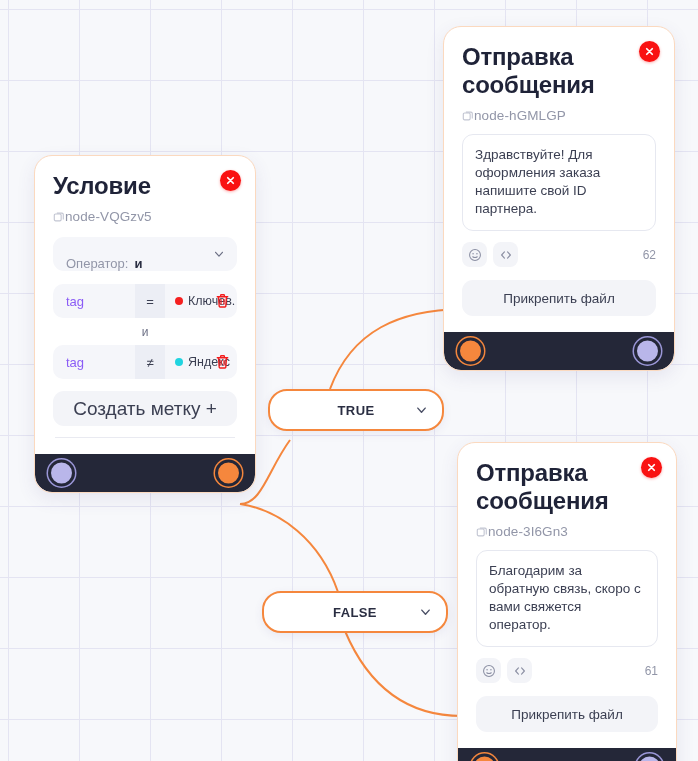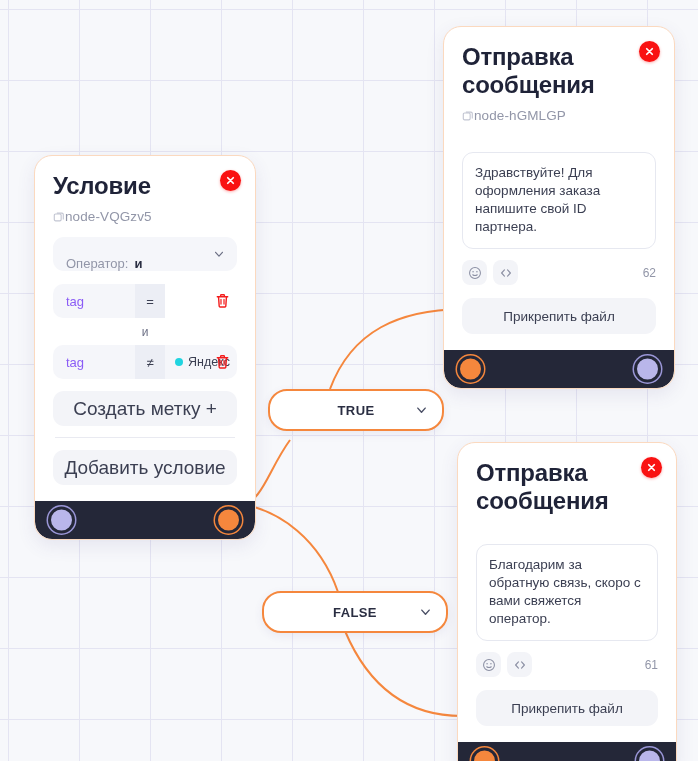--- a/index.html
+++ b/index.html
@@ -130,21 +130,21 @@
   .port-right-orange {
     right: 16px;
     left: auto;
     background: #f5873d;
     border: 2px solid #f5873d;
     box-shadow: 0 0 0 3px #242738, 0 0 0 4.5px #f5873d;
   }
 
   
   .msg-box {
-    margin-top: 29px;
+    margin-top: 11px;
     border: 1px solid #e6e8f0;
     border-radius: 11px;
     padding: 11px 12px 12px 12px;
     font-size: 13.5px;
     line-height: 1.34;
     color: #3b3f52;
     min-height: 62px;
   }
   .msg-tools {
     display: flex;
@@ -393,20 +393,24 @@
         <span class="operator-label">Оператор:</span>
         <span class="operator-value">и</span>
         <svg class="chev" width="12" height="12" viewBox="0 0 14 14">
           <path d="M3 5 L7 9.5 L11 5" fill="none" stroke="currentColor" stroke-width="1.4" stroke-linecap="round" stroke-linejoin="round"></path>
         </svg>
       </div>
 
       <div class="cond-row">
         <div class="cond-field">tag</div>
         <div class="cond-op">=</div>
+        <div class="cond-val">
+          <span class="dot" style="background:#f52020"></span>
+          <span>Ключев.</span>
+        </div>
         <svg class="trash" width="17" height="17" viewBox="0 0 18 18">
           <path d="M3.5 4.5 h11" stroke="currentColor" stroke-width="1.5" stroke-linecap="round"></path>
           <path d="M7 4.5 V3.2 a0.8 0.8 0 0 1 0.8-0.8 h2.4 a0.8 0.8 0 0 1 0.8 0.8 V4.5" fill="none" stroke="currentColor" stroke-width="1.5"></path>
           <path d="M4.8 4.5 L5.5 14.6 a0.9 0.9 0 0 0 0.9 0.8 h5.2 a0.9 0.9 0 0 0 0.9-0.8 L13.2 4.5" fill="none" stroke="currentColor" stroke-width="1.5" stroke-linejoin="round"></path>
           <path d="M7.4 7.3 v5 M10.6 7.3 v5" stroke="currentColor" stroke-width="1.3" stroke-linecap="round"></path>
         </svg>
       </div>
 
       <div class="and-sep">и</div>
 
@@ -422,38 +426,42 @@
           <path d="M7 4.5 V3.2 a0.8 0.8 0 0 1 0.8-0.8 h2.4 a0.8 0.8 0 0 1 0.8 0.8 V4.5" fill="none" stroke="currentColor" stroke-width="1.5"></path>
           <path d="M4.8 4.5 L5.5 14.6 a0.9 0.9 0 0 0 0.9 0.8 h5.2 a0.9 0.9 0 0 0 0.9-0.8 L13.2 4.5" fill="none" stroke="currentColor" stroke-width="1.5" stroke-linejoin="round"></path>
           <path d="M7.4 7.3 v5 M10.6 7.3 v5" stroke="currentColor" stroke-width="1.3" stroke-linecap="round"></path>
         </svg>
       </div>
 
       <div class="cond-btn">
         <span>Создать метку +</span>
       </div>
       <div class="divider"></div>
-      <div class="cond-btn">
-        <span>Добавить условие</span>
-      </div>
     </div>
     <div class="node-footer">
       <div class="port port-left-purple"></div>
       <div class="port port-right-orange"></div>
     </div>
   </div>
 
   <div class="node" style="left:457px; top:442px; width:218px;">
     <div class="node-body">
       <div class="close-btn">
         <svg width="11" height="11" viewBox="0 0 12 12">
           <path d="M3 3 L9 9 M9 3 L3 9" stroke="#ffffff" stroke-width="1.9" stroke-linecap="round"></path>
         </svg>
       </div>
       <div class="node-title">Отправка сообщения</div>
+      <div class="node-id-row">
+        <svg class="copy-icon" viewBox="0 0 14 14">
+          <rect x="1.5" y="3.5" width="8" height="8" rx="1.5" fill="none" stroke="#c2c5d2" stroke-width="1.3"></rect>
+          <path d="M4.5 2.5 h6 a1.5 1.5 0 0 1 1.5 1.5 v6" fill="none" stroke="#c2c5d2" stroke-width="1.3"></path>
+        </svg>
+        <span class="node-id">node-3I6Gn3</span>
+      </div>
       <div class="msg-box">Благодарим за обратную связь, скоро с вами свяжется оператор.</div>
       <div class="msg-tools">
         <div class="tool-btn">
           <svg width="14" height="14" viewBox="0 0 16 16">
             <circle cx="8" cy="8" r="6.2" fill="none" stroke="#8b8fa3" stroke-width="1.2"></circle>
             <circle cx="5.8" cy="6.6" r="0.85" fill="#8b8fa3"></circle>
             <circle cx="10.2" cy="6.6" r="0.85" fill="#8b8fa3"></circle>
             <path d="M5.4 10 Q8 11.8 10.6 10" fill="none" stroke="#8b8fa3" stroke-width="1.2" stroke-linecap="round"></path>
           </svg>
         </div>

